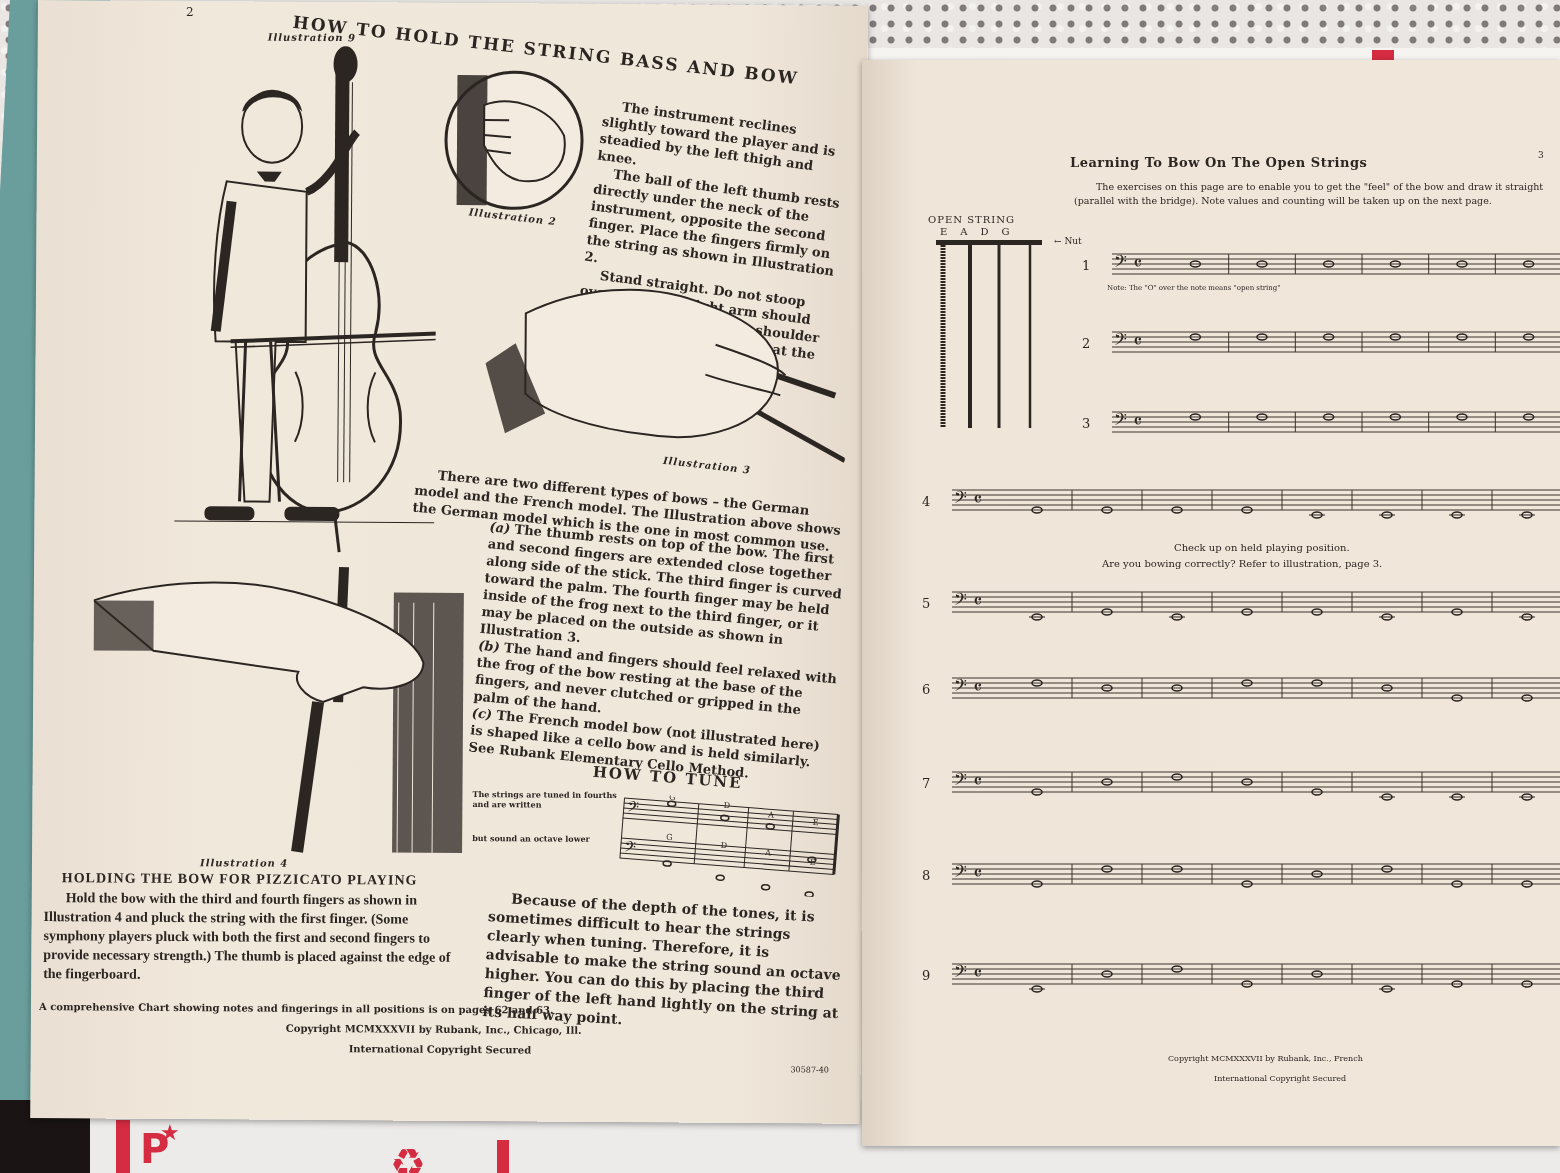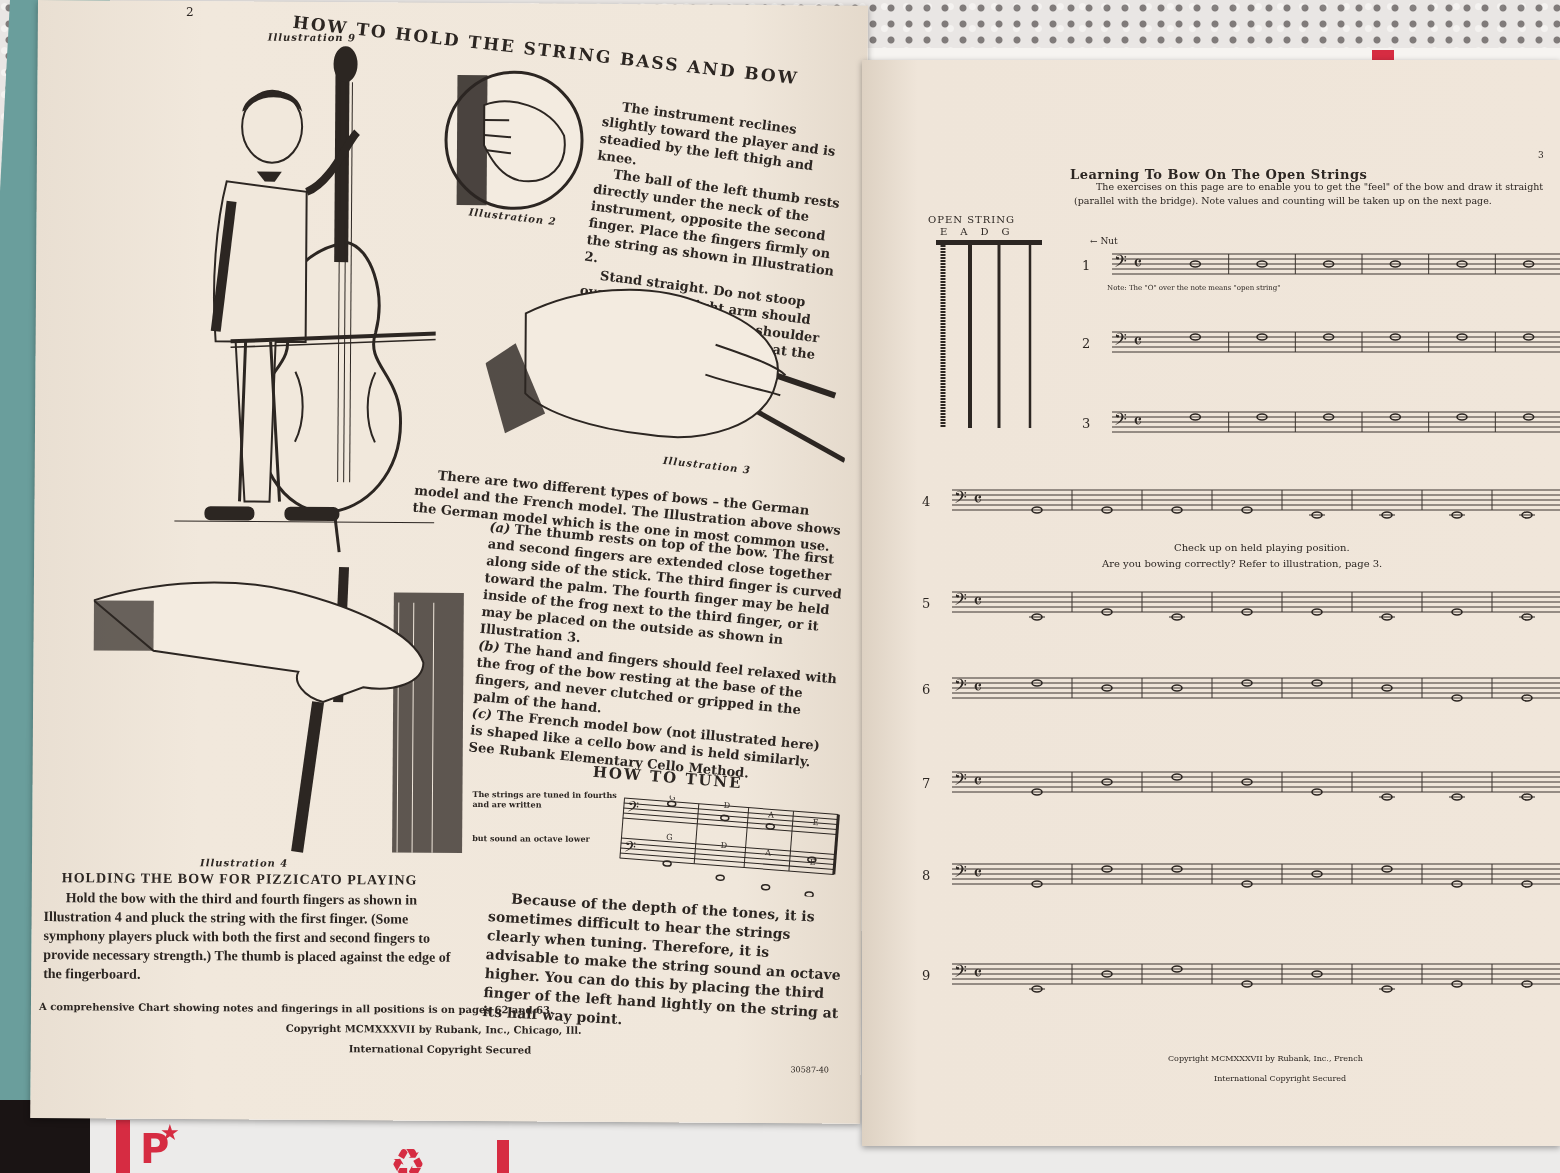--- a/index.html
+++ b/index.html
@@ -195,34 +195,34 @@
     <p style="margin:0;text-indent:22px;">Because of the depth of the tones, it is sometimes difficult to hear the strings clearly when tuning. Therefore, it is advisable to make the string sound an octave higher. You can do this by placing the third finger of the left hand lightly on the string at its half way point.</p>
   </div>
 
   <div class="abs small-text" style="left:8px;top:1000px;width:600px;">A comprehensive Chart showing notes and fingerings in all positions is on pages 62 and 63.</div>
   <div class="abs small-text" style="left:255px;top:1020px;">Copyright MCMXXXVII by Rubank, Inc., Chicago, Ill.</div>
   <div class="abs small-text" style="left:318px;top:1040px;">International Copyright Secured</div>
   <div class="abs" style="left:760px;top:1060px;font-size:8px;">30587-40</div>
 </div>
 
 <div class="page page-right ink">
-  <div class="abs" style="left:208px;top:95px;font-weight:bold;font-size:13px;letter-spacing:.5px;margin-top:12px;">Learning To Bow On The Open Strings</div>
+  <div class="abs" style="left:208px;top:95px;font-weight:bold;font-size:13px;letter-spacing:.5px;">Learning To Bow On The Open Strings</div>
   <div class="abs pnum" style="left:676px;top:90px;font-size:9px;">3</div>
   <div class="abs" style="left:212px;top:120px;width:490px;font-size:9.5px;line-height:14px;">
     <p style="margin:0;text-indent:22px;">The exercises on this page are to enable you to get the "feel" of the bow and draw it straight (parallel with the bridge). Note values and counting will be taken up on the next page.</p>
   </div>
 
   <div class="abs" style="left:66px;top:154px;font-size:10px;letter-spacing:1px;">OPEN STRING</div>
   <div class="abs" style="left:78px;top:166px;font-size:10px;display:flex;gap:13px;">
     <span>E</span>
     <span>A</span>
     <span>D</span>
     <span>G</span>
   </div>
-  <div class="abs" style="left:192px;top:176px;font-size:9px;margin-left:36px;">← <span>Nut</span></div>
+  <div class="abs" style="left:192px;top:176px;font-size:9px;">← <span>Nut</span></div>
   <div class="art" style="left:74px;top:180px;">
     <svg width="110" height="190" viewBox="0 0 110 190">
       <rect x="0" y="0" width="106" height="5" fill="#2c2622"></rect>
       <line x1="7" y1="5" x2="7" y2="188" stroke="#2c2622" stroke-width="5" stroke-dasharray="2 1"></line>
       <line x1="34" y1="5" x2="34" y2="188" stroke="#2c2622" stroke-width="4"></line>
       <line x1="63" y1="5" x2="63" y2="188" stroke="#2c2622" stroke-width="3"></line>
       <line x1="94" y1="5" x2="94" y2="188" stroke="#2c2622" stroke-width="2.5"></line>
     </svg>
   </div>
 

